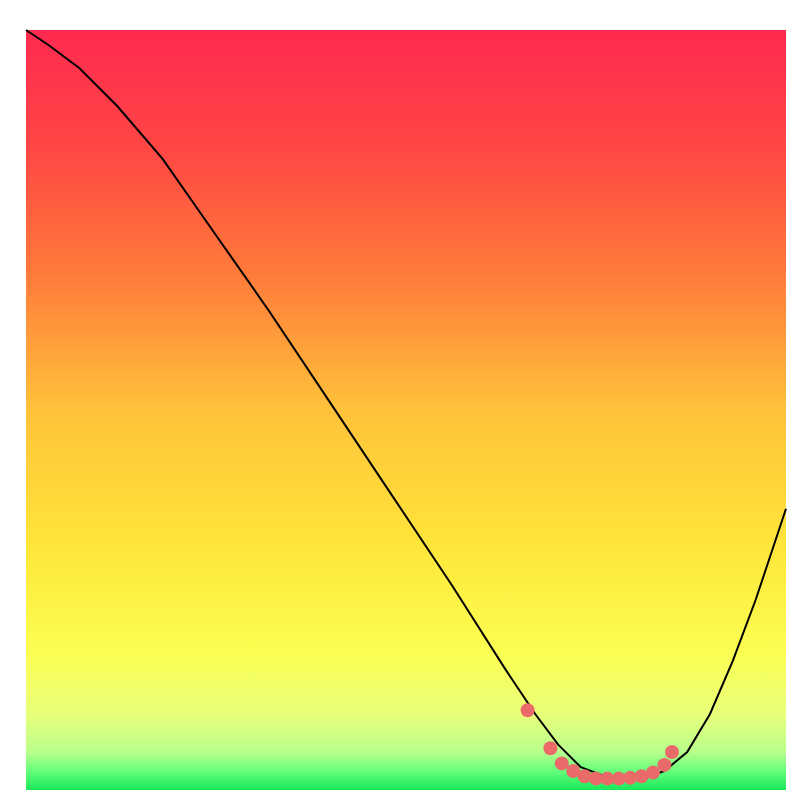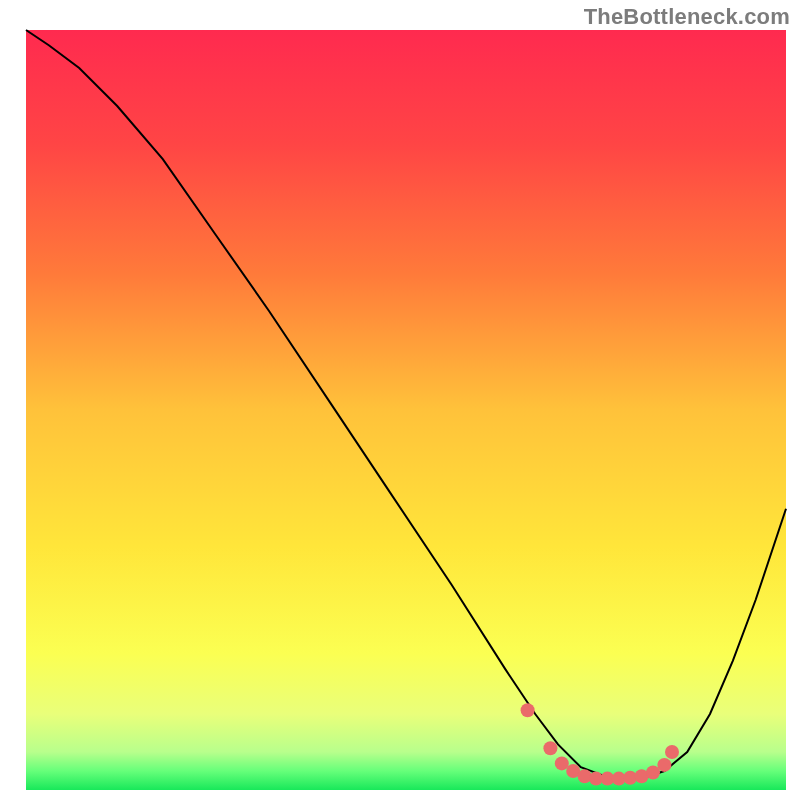--- a/index.html
+++ b/index.html
@@ -31,21 +31,20 @@
     width: 800px;
     height: 800px;
     display: block;
   }
 </style>
 </head>
 <body>
 
 <div class="chart-wrap">
 
-  <div class="watermark">TheBottleneck.com</div>
 
   <svg class="plot" viewBox="0 0 800 800" preserveAspectRatio="none">
     <defs>
       <linearGradient id="bg-grad" x1="0" y1="0" x2="0" y2="1">
           <stop offset="0.00%" stop-color="#ff2a4f"></stop>
           <stop offset="15.00%" stop-color="#ff4545"></stop>
           <stop offset="32.00%" stop-color="#ff7a3a"></stop>
           <stop offset="50.00%" stop-color="#ffc23a"></stop>
           <stop offset="68.00%" stop-color="#ffe63a"></stop>
           <stop offset="82.00%" stop-color="#fbff52"></stop>

